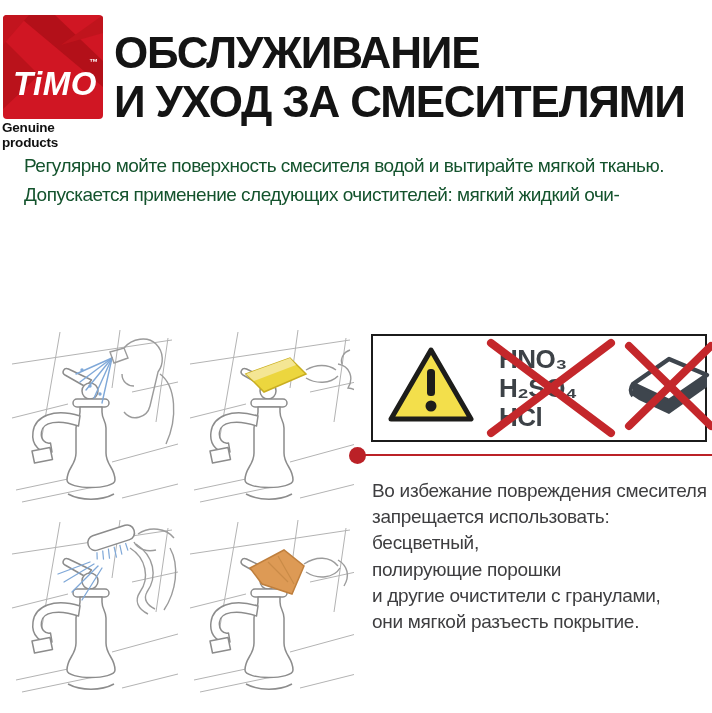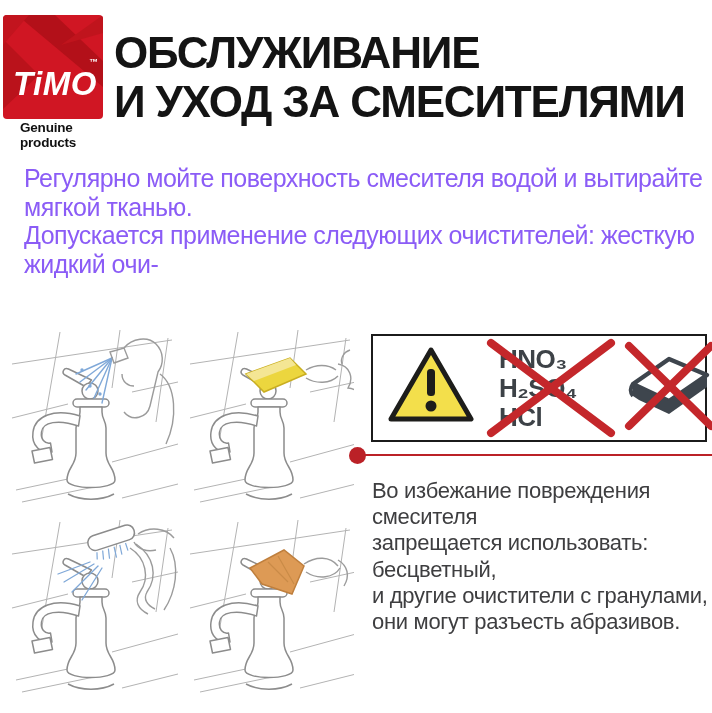--- a/index.html
+++ b/index.html
@@ -6,50 +6,50 @@
   .page {
     position:relative; width:712px; height:713px; background:#ffffff;
     font-family:"Liberation Sans", sans-serif; overflow:hidden;
   }
 
   
   .logo-square { position:absolute; left:3px; top:15px; width:100px; height:104px; border-radius:4px; overflow:hidden; }
   .brand-line { position:absolute; left:0; top:50px; width:104px; text-align:center;
     font-style:italic; font-weight:bold; font-size:33px; color:#ffffff; letter-spacing:0.5px; }
   .brand-tm { position:absolute; right:5px; top:42px; font-size:9px; font-style:normal; color:#ffffff; font-weight:bold; }
-  .tagline { position:absolute; left:20px; top:120px; width:110px; font-weight:bold; font-size:13.5px; color:#101010; letter-spacing:-0.2px; }
+  .tagline { position:absolute; left:2px; top:120px; width:110px; font-weight:bold; font-size:13.5px; color:#101010; letter-spacing:-0.2px; }
 
   
   .title { position:absolute; left:114px; top:28px; width:600px;
     font-weight:bold; font-size:44px; line-height:49px; color:#141414; letter-spacing:-1.2px; }
 
   
   .intro { position:absolute; left:24px; top:152px; width:688px;
-    font-size:25px; line-height:28.6px; color:#8b5cf6; letter-spacing:-0.5px;margin-top:12px; }
+    font-size:19px; line-height:28.6px; color:#14532d; letter-spacing:-0.5px; }
 
   
   .illustrations { position:absolute; left:6px; top:328px; }
 
   
   .warning-box { position:absolute; left:371px; top:334px; width:336px; height:108px;
     border:2px solid #1b1b1b; background:#ffffff; box-sizing:border-box;
     display:flex; align-items:center; }
   .triangle-wrap { margin-left:14px; flex:0 0 auto; }
   .chem-wrap { position:relative; margin-left:24px; width:104px; flex:0 0 auto; }
   .chem-line { font-size:26px; font-weight:bold; color:#3d4247; line-height:29px; letter-spacing:-0.5px; }
   .chem-x { position:absolute; left:-16px; top:-10px; pointer-events:none; }
   .sponge-wrap { position:relative; margin-left:18px; flex:0 0 auto; }
 
   
   .marker-dot { position:absolute; left:349px; top:447px; width:17px; height:17px; border-radius:50%; background:#bb2127; }
   .marker-line { position:absolute; left:360px; top:454px; width:352px; height:2px; background:#bb2127; }
 
   
   .prohibition { position:absolute; left:372px; top:478px; width:338px;
-    font-size:22px; line-height:26.2px; color:#3e3e40; letter-spacing:-0.3px; }
+    font-size:19px; line-height:26.2px; color:#3e3e40; letter-spacing:-0.3px; }
 </style>
 </head>
 <body>
 
 <div class="page">
 
   <div>
     <div class="logo-square">
       <svg width="100" height="104" viewBox="0 0 100 104">
         <rect width="100" height="104" fill="#d01623"></rect>
@@ -64,21 +64,21 @@
     <div class="tagline">Genuine products</div>
   </div>
 
   <div class="title">
     <div>ОБСЛУЖИВАНИЕ</div>
     <div>И УХОД ЗА СМЕСИТЕЛЯМИ</div>
   </div>
 
   <div class="intro">
     <div>Регулярно мойте поверхность смесителя водой и вытирайте мягкой тканью.</div>
-    <div>Допускается применение следующих очистителей: жесткую жидкий очи-</div>
+    <div>Допускается применение следующих очистителей: мягкий жидкий очи-</div>
   </div>
 
   <div class="illustrations">
     <svg width="348" height="380" viewBox="0 0 348 380">
       <defs>
         <g id="tiles" stroke="#b3b3b3" stroke-width="1" fill="none">
           <line x1="50" y1="2" x2="30" y2="118"></line>
           <line x1="110" y1="0" x2="102" y2="58"></line>
           <line x1="158" y1="8" x2="146" y2="92"></line>
           <line x1="2" y1="34" x2="162" y2="10"></line>
@@ -216,17 +216,18 @@
     </div>
   </div>
 
   <div class="marker-dot"></div>
   <div class="marker-line"></div>
 
   <div class="prohibition">
     <div>Во избежание повреждения смесителя</div>
     <div>запрещается использовать:</div>
     <div>бесцветный,</div>
+    <div>полирующие порошки</div>
     <div>и другие очистители с гранулами,</div>
-    <div>они могут разъесть абразивов.</div>
+    <div>они мягкой разъесть покрытие.</div>
   </div>
 
 </div>
 
 </body></html>

